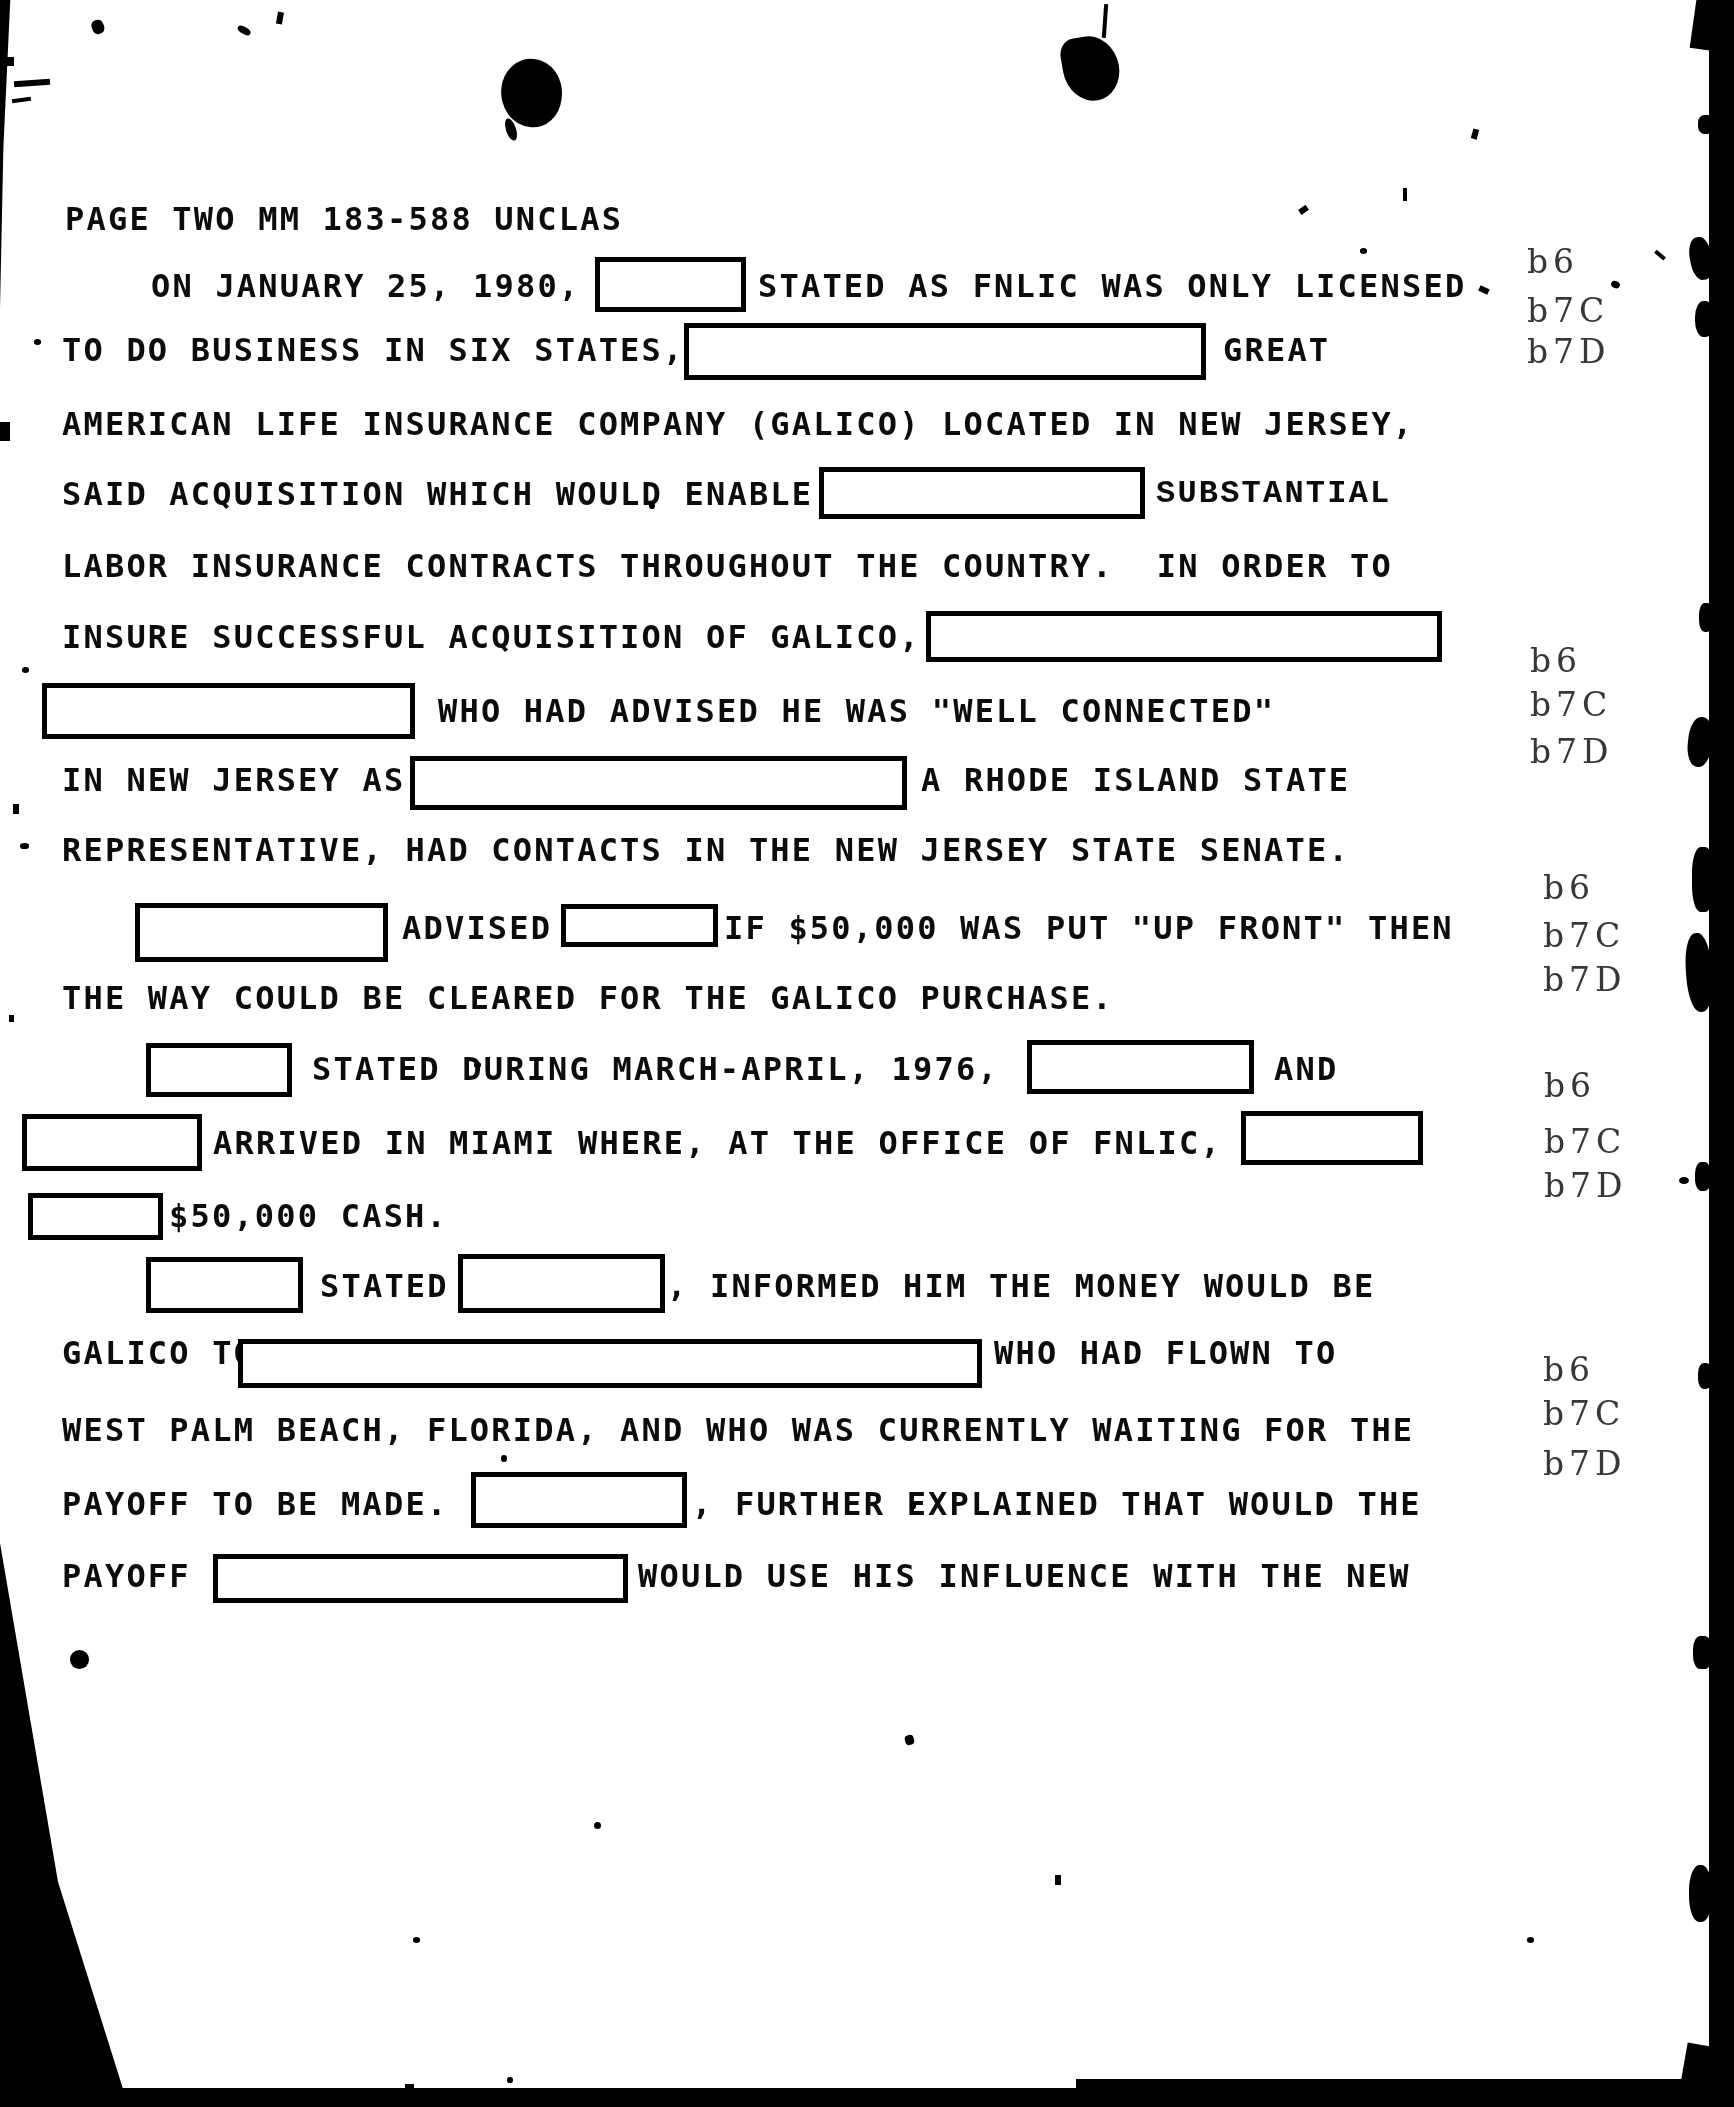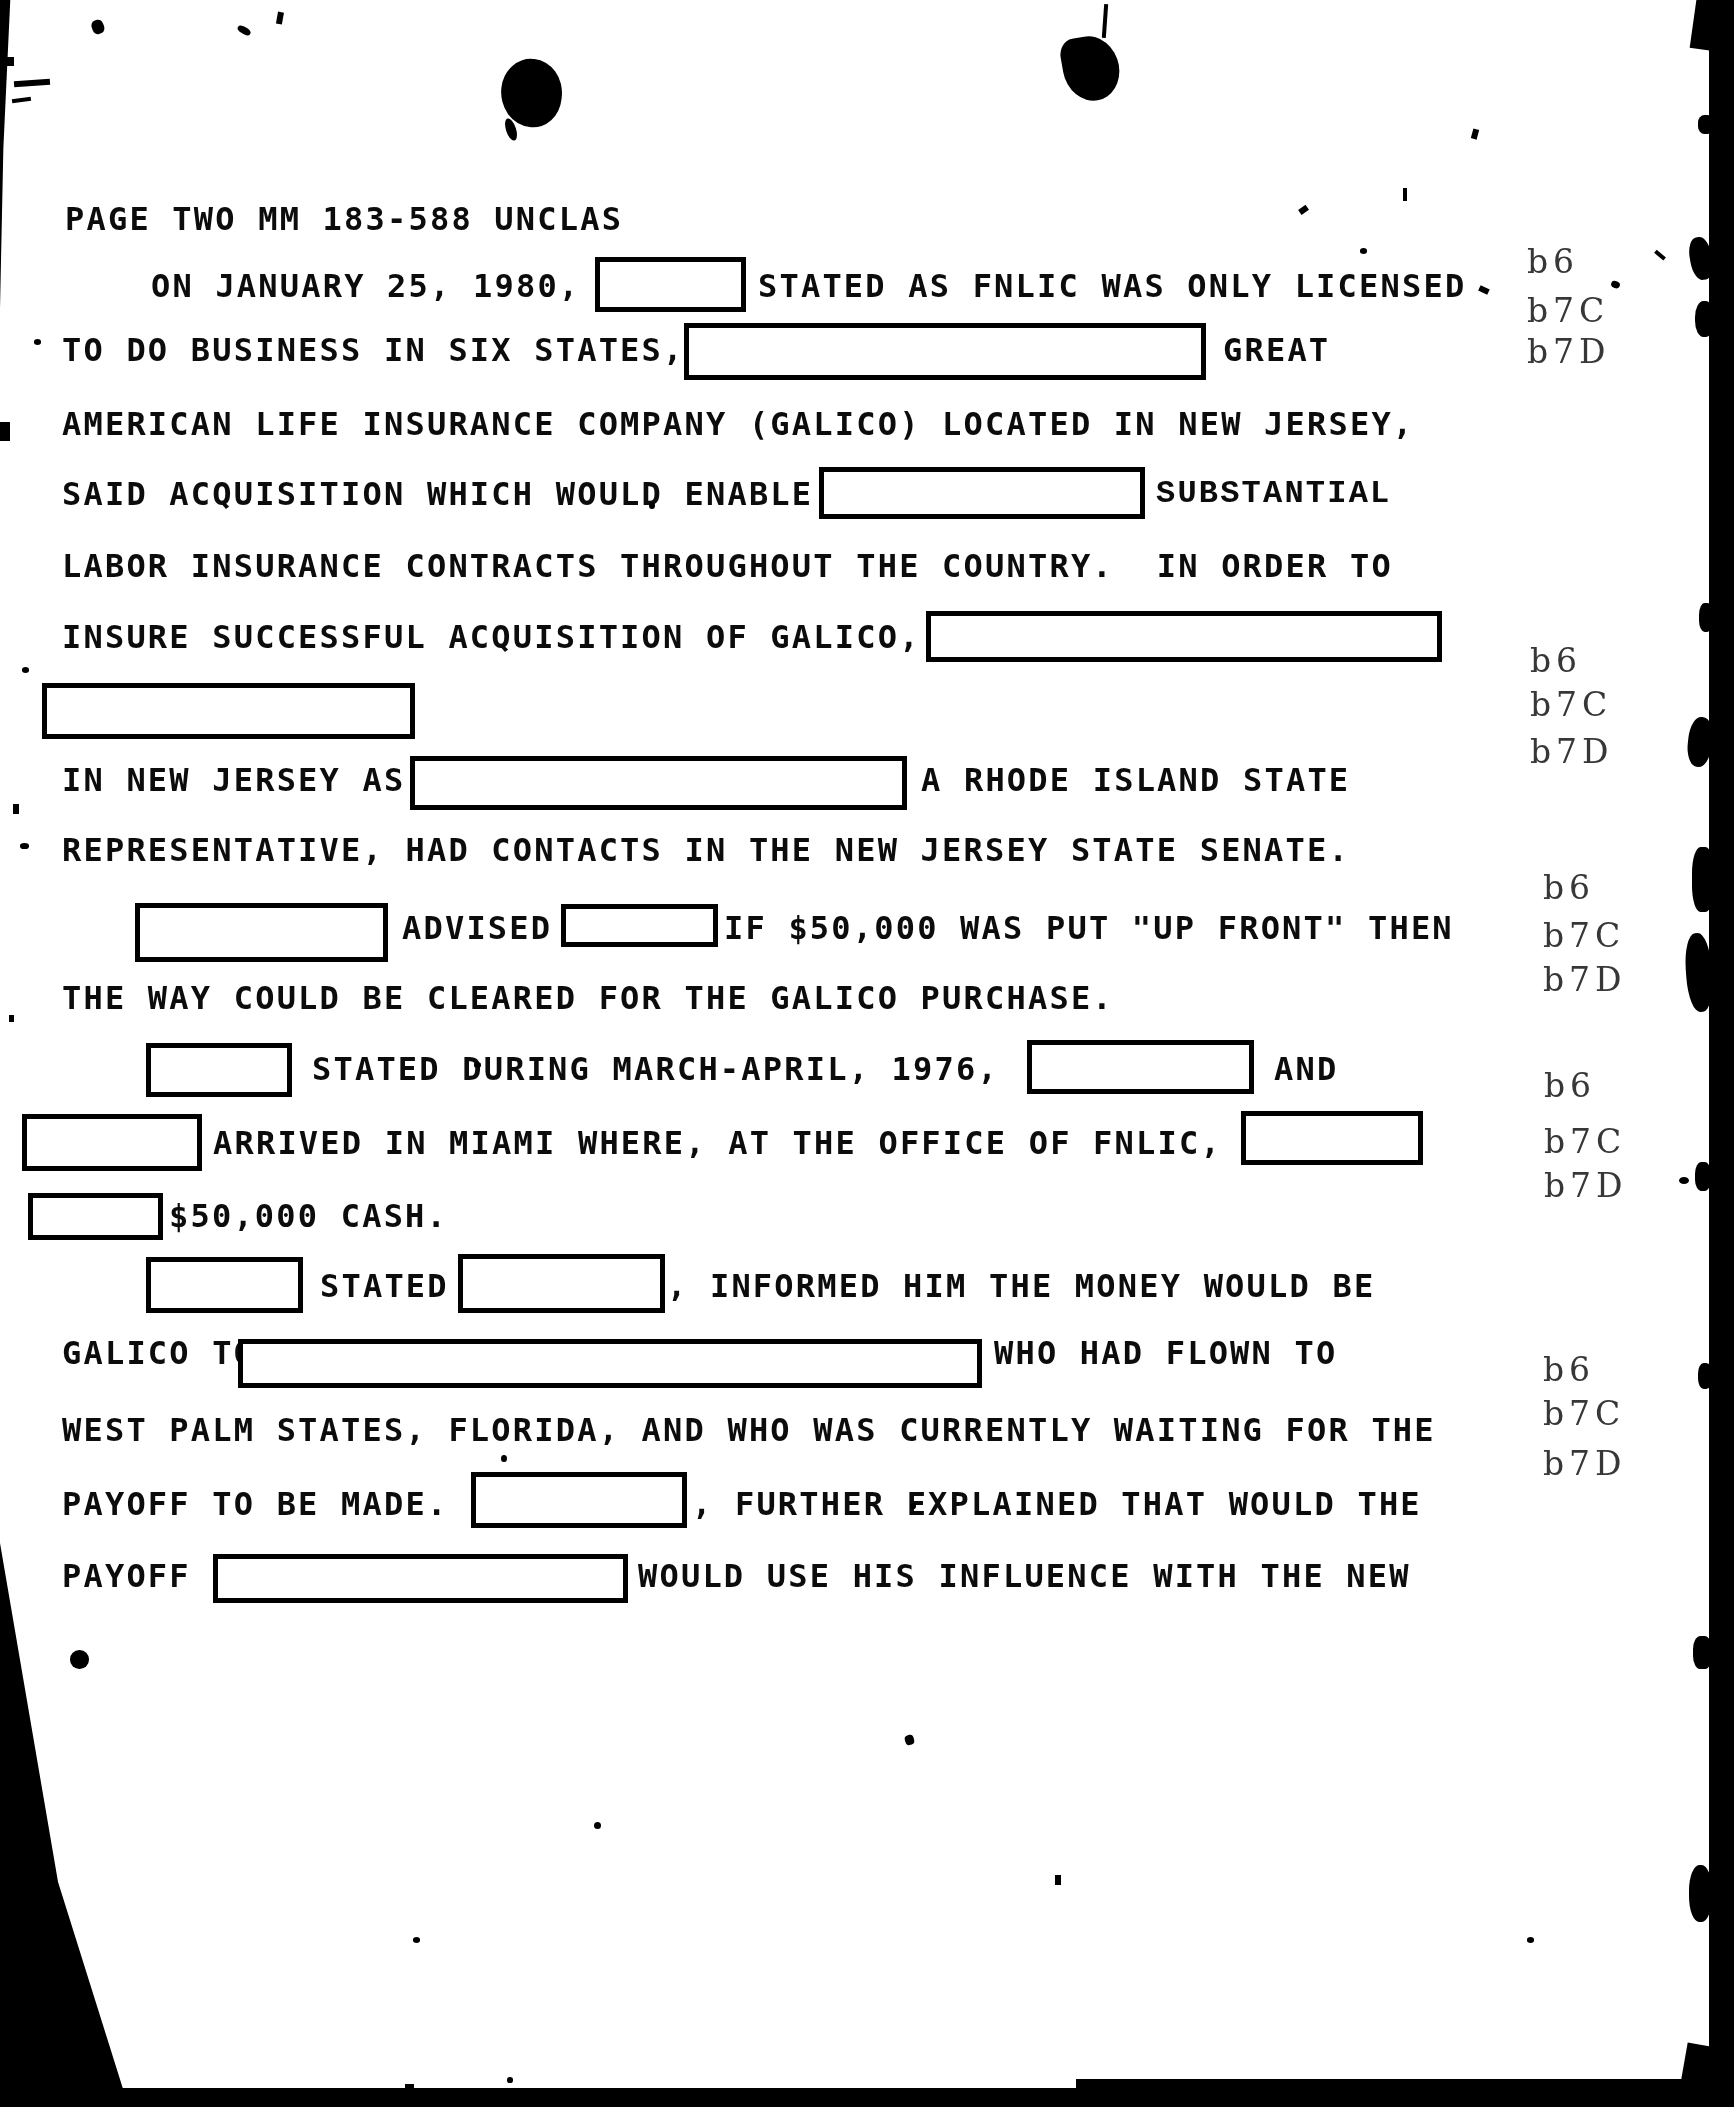--- a/index.html
+++ b/index.html
@@ -40,20 +40,21 @@
 
   <span class="tl" style="left:62px;  top:408px;text-align:right;">AMERICAN LIFE INSURANCE COMPANY (GALICO) LOCATED IN NEW JERSEY,</span>
 
   <span class="tl" style="left:62px;  top:478px;">SAID ACQUISITION WHICH WOULD ENABLE</span>
   <span class="tl" style="left:1156px;top:478px;font-family:Liberation Mono, monospace;">SUBSTANTIAL</span>
 
   <span class="tl" style="left:62px;  top:550px;">LABOR INSURANCE CONTRACTS THROUGHOUT THE COUNTRY.  IN ORDER TO</span>
 
   <span class="tl" style="left:62px;  top:621px;">INSURE SUCCESSFUL ACQUISITION OF GALICO,</span>
 
+  <span class="tl" style="left:438px; top:695px;">WHO HAD ADVISED HE WAS "WELL CONNECTED"</span>
 
   <span class="tl" style="left:62px;  top:764px;">IN NEW JERSEY AS</span>
   <span class="tl" style="left:921px;top:764px;">A RHODE ISLAND STATE</span>
 
   <span class="tl" style="left:62px;  top:834px;">REPRESENTATIVE, HAD CONTACTS IN THE NEW JERSEY STATE SENATE.</span>
 
   <span class="tl" style="left:402px; top:912px;">ADVISED</span>
   <span class="tl" style="left:724px;top:912px;">IF $50,000 WAS PUT "UP FRONT" THEN</span>
 
   <span class="tl" style="left:62px;  top:982px;">THE WAY COULD BE CLEARED FOR THE GALICO PURCHASE.</span>
@@ -64,21 +65,21 @@
   <span class="tl" style="left:213px; top:1127px;">ARRIVED IN MIAMI WHERE, AT THE OFFICE OF FNLIC,</span>
 
   <span class="tl" style="left:169px; top:1200px;">$50,000 CASH.</span>
 
   <span class="tl" style="left:320px; top:1270px;">STATED</span>
   <span class="tl" style="left:667px; top:1270px;">, INFORMED HIM THE MONEY WOULD BE</span>
 
   <span class="tl" style="left:62px;  top:1337px;">GALICO TO</span>
   <span class="tl" style="left:994px;top:1337px;">WHO HAD FLOWN TO</span>
 
-  <span class="tl" style="left:62px;  top:1414px;">WEST PALM STATES, FLORIDA, AND WHO WAS CURRENTLY WAITING FOR THE</span>
+  <span class="tl" style="left:62px;  top:1414px;">WEST PALM BEACH, FLORIDA, AND WHO WAS CURRENTLY WAITING FOR THE</span>
 
   <span class="tl" style="left:62px;  top:1488px;">PAYOFF TO BE MADE.</span>
   <span class="tl" style="left:692px; top:1488px;">, FURTHER EXPLAINED THAT WOULD THE</span>
 
   <span class="tl" style="left:62px;  top:1560px;">PAYOFF</span>
   <span class="tl" style="left:638px; top:1560px;">WOULD USE HIS INFLUENCE WITH THE NEW</span>
 
   <div class="redact" style="left:595px;  top:257px;  width:151px;  height:55px;"></div>
   <div class="redact" style="left:684px;  top:323px;  width:522px;  height:57px;"></div>
   <div class="redact" style="left:819px; top:467px;  width:326px;  height:52px;"></div>

